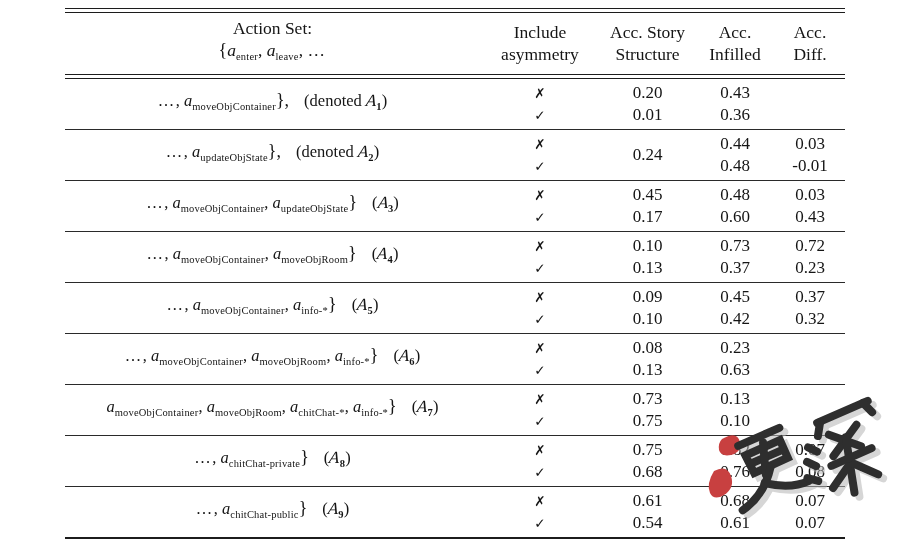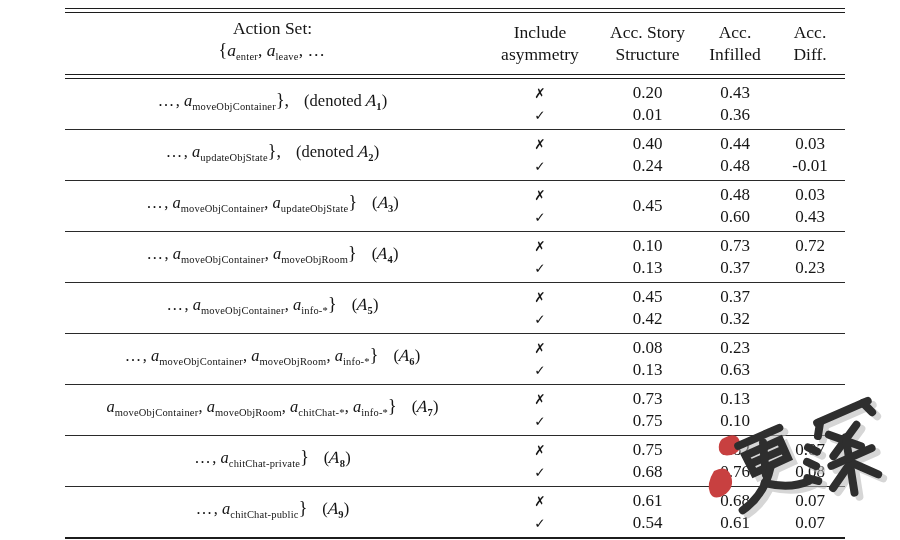--- a/index.html
+++ b/index.html
@@ -131,40 +131,40 @@
             <span>0.36</span>
           </div>
         </div>
         <div class="grid-row block">
           <div class="cell label-cell"><span><span class="dots">…</span>, <span class="avar">a</span><span class="sub">updateObjState</span><span class="brace">},</span><span class="note">(denoted <span class="scriptA">A</span><span class="sub subb">2</span>)</span></span></div>
           <div class="cell stack marks">
             <span>✗</span>
             <span>✓</span>
           </div>
           <div class="cell stack num">
-            <span>0.40</span>
             <span>0.24</span>
           </div>
           <div class="cell stack num">
             <span>0.44</span>
             <span>0.48</span>
           </div>
           <div class="cell stack num">
             <span>0.03</span>
             <span>-0.01</span>
           </div>
         </div>
         <div class="grid-row block">
           <div class="cell label-cell"><span><span class="dots">…</span>, <span class="avar">a</span><span class="sub">moveObjContainer</span>, <span class="avar">a</span><span class="sub">updateObjState</span><span class="brace">}</span><span class="note">(<span class="scriptA">A</span><span class="sub subb">3</span>)</span></span></div>
           <div class="cell stack marks">
             <span>✗</span>
             <span>✓</span>
           </div>
           <div class="cell stack num">
             <span>0.45</span>
+            <span>0.17</span>
           </div>
           <div class="cell stack num">
             <span>0.48</span>
             <span>0.60</span>
           </div>
           <div class="cell stack num">
             <span>0.03</span>
             <span>0.43</span>
           </div>
         </div>
@@ -185,20 +185,24 @@
           <div class="cell stack num">
             <span>0.72</span>
             <span>0.23</span>
           </div>
         </div>
         <div class="grid-row block">
           <div class="cell label-cell"><span><span class="dots">…</span>, <span class="avar">a</span><span class="sub">moveObjContainer</span>, <span class="avar">a</span><span class="sub">info-*</span><span class="brace">}</span><span class="note">(<span class="scriptA">A</span><span class="sub subb">5</span>)</span></span></div>
           <div class="cell stack marks">
             <span>✗</span>
             <span>✓</span>
+          </div>
+          <div class="cell stack num">
+            <span>0.09</span>
+            <span>0.10</span>
           </div>
           <div class="cell stack num">
             <span>0.45</span>
             <span>0.42</span>
           </div>
           <div class="cell stack num">
             <span>0.37</span>
             <span>0.32</span>
           </div>
         </div>

